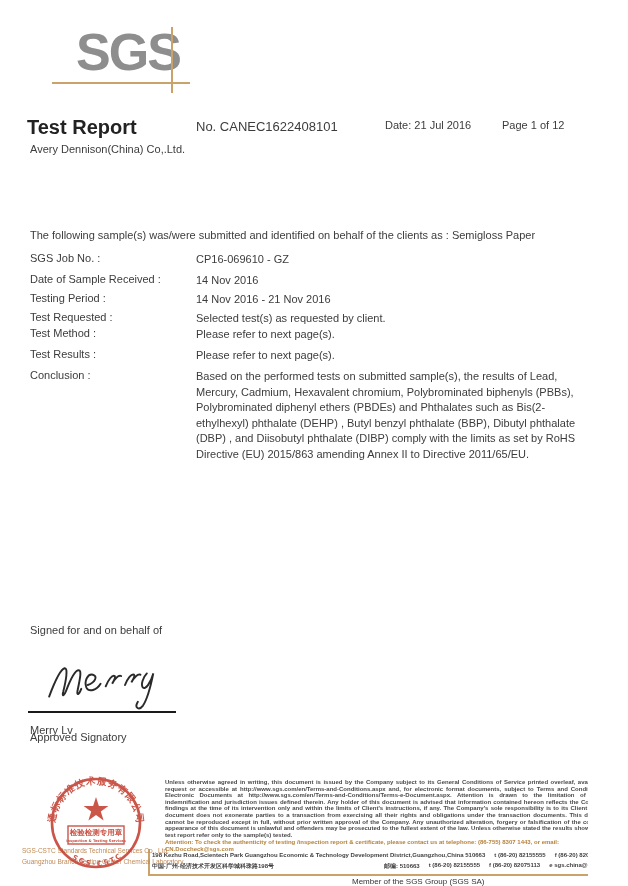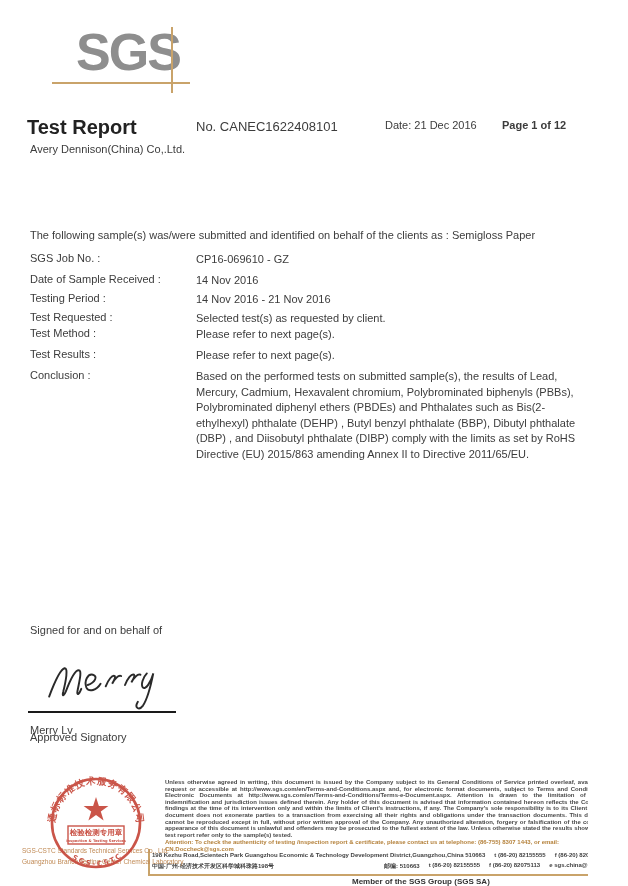--- a/index.html
+++ b/index.html
@@ -12,21 +12,21 @@
   #sgs-logo-text{
     left:76px;top:26px;font-size:52px;font-weight:bold;color:#8e8e8e;
     letter-spacing:-2px;line-height:1;font-family:"Liberation Sans","DejaVu Sans",sans-serif;
   }
   #logo-underline{left:52px;top:82px;width:138px;height:2px;background:#c9a36a;}
   #logo-vline{left:171px;top:27px;width:2px;height:66px;background:#c9a36a;}
   
   #report-title{left:27px;top:116px;font-size:20px;font-weight:bold;color:#222;}
   #report-no{left:196px;top:119px;font-size:13px;}
   #report-date{left:385px;top:119px;font-size:11px;}
-  #report-page{left:502px;top:119px;font-size:11px;font-weight:bold;}
+  #report-page{left:502px;top:119px;font-size:11px;}
   
   #client-name{left:30px;top:143px;font-size:11px;}
   #client-address{left:30px;top:165px;font-size:11px;}
   
   #sample-statement{left:30px;top:229px;font-size:11px;}
   
   .info-row{position:absolute;left:0;width:628px;font-size:11px;}
   .info-label{position:absolute;left:30px;top:0;width:160px;}
   .info-value{position:absolute;left:196px;top:0;width:395px;line-height:15.5px;}
   #row-0{top:252px;} #row-1{top:273px;} #row-2{top:292px;}
@@ -47,41 +47,41 @@
     left:165px;top:839px;width:448px;font-size:6px;line-height:6.6px;
     color:#b5823c;font-weight:bold;
   }
   .addr-row{position:absolute;left:152px;width:460px;font-size:6px;font-weight:bold;
     color:#3f3f3f;display:flex;gap:9px;white-space:nowrap;}
   #addr-row-1{top:852px;}
   #addr-row-2{top:862px;}
   #addr-row-2 .postal{margin-left:auto;}
   #footer-vline{left:148px;top:849px;width:2px;height:26px;background:#c9a36a;}
   #footer-hline{left:148px;top:874px;width:466px;height:2px;background:#c9a36a;}
-  #member-line{left:352px;top:877px;font-size:8px;font-weight:bold;color:#333;}
+  #member-line{left:352px;top:877px;font-size:8px;font-weight:normal;color:#333;}
   
   #footer-co-1{left:22px;top:847px;font-size:6.5px;color:#c08a55;}
   #footer-co-2{left:22px;top:858px;font-size:6.5px;color:#c08a55;}
   
   #stamp{left:38px;top:773px;opacity:0.92;}
   
   #right-border{left:612px;top:0;width:2px;height:886px;background:#474747;}
 </style>
 </head>
 <body>
 
 <div id="page">
 
   <div class="abs" id="sgs-logo-text">SGS</div>
   <div class="abs" id="logo-underline"></div>
   <div class="abs" id="logo-vline"></div>
 
   <div class="abs" id="report-title">Test Report</div>
   <div class="abs" id="report-no">No. CANEC1622408101</div>
-  <div class="abs" id="report-date">Date: 21 Dec 2016</div>
+  <div class="abs" id="report-date">Date: 21 Jul 2016</div>
   <div class="abs" id="report-page">Page 1 of 12</div>
 
   <div class="abs" id="client-name">Avery Dennison(China) Co,.Ltd.</div>
 
   <div class="abs" id="sample-statement">The following sample(s) was/were submitted and identified on behalf of the clients as : Semigloss Paper</div>
 
   <div class="info-row" id="row-0">
     <span class="info-label">SGS Job No. :</span>
     <span class="info-value">CP16-069610 - GZ</span>
   </div>

